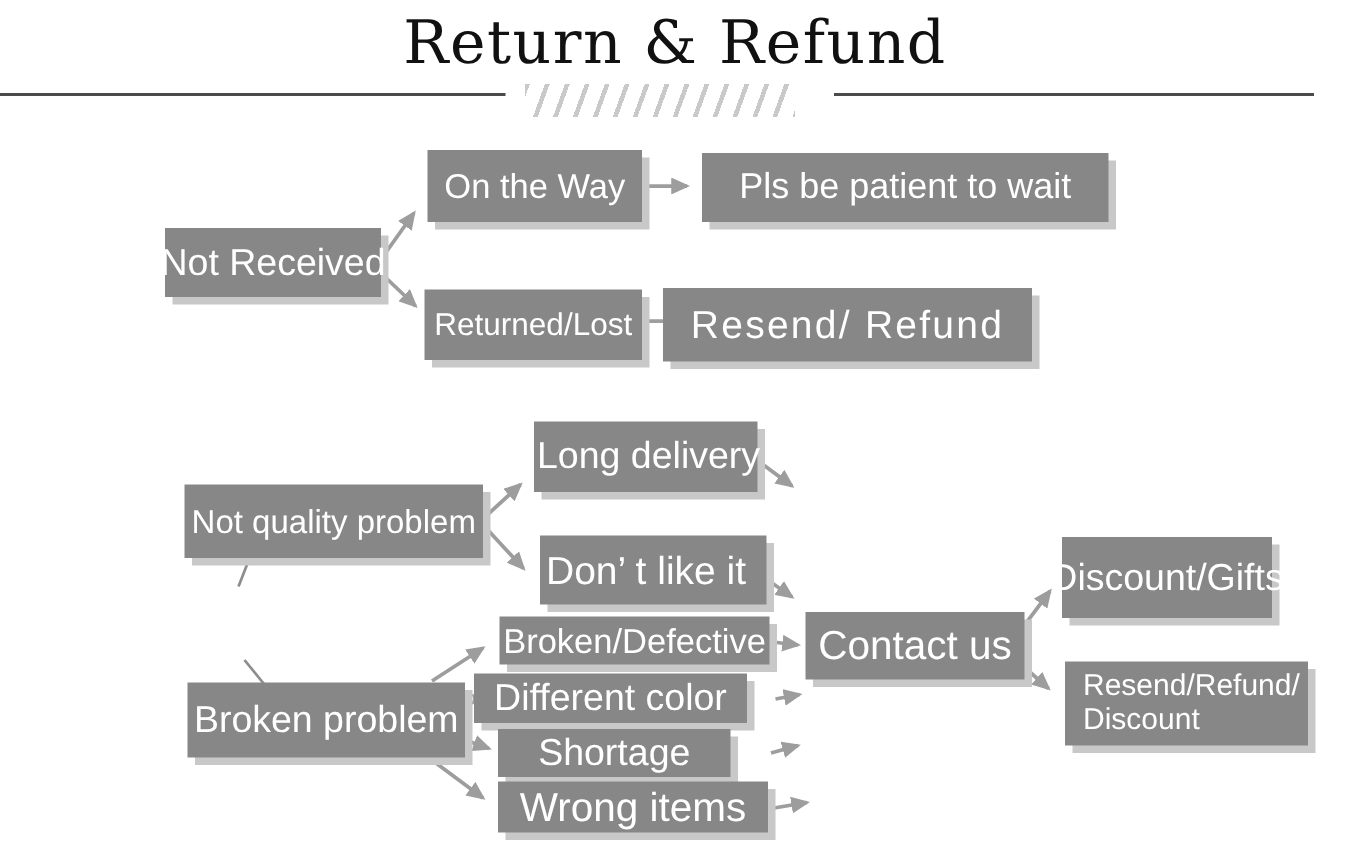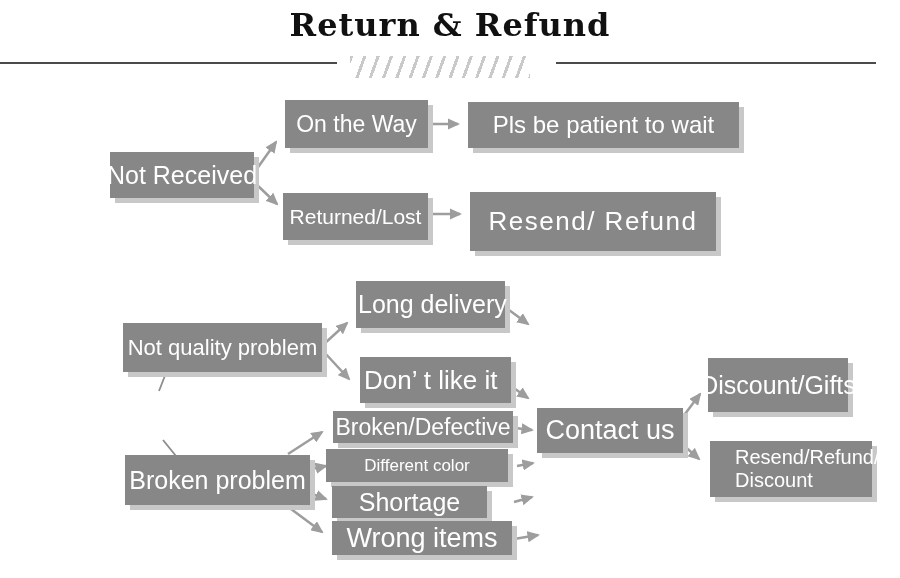--- a/index.html
+++ b/index.html
@@ -7,22 +7,22 @@
     position:relative;
     width:900px;height:578px;
     background:#ffffff;
     overflow:hidden;
     font-family:"Liberation Sans",sans-serif;
   }
   .title{
     position:absolute;left:0;top:6px;width:900px;
     text-align:center;
     font-family:"DejaVu Serif","Liberation Serif",serif;
-    font-weight:700;
-    font-size:32px;
+    font-weight:400;
+    font-size:40px;
     color:#111111;
     letter-spacing:1px;
   }
   .rule{
     position:absolute;top:62px;height:2px;background:#4b4b4b;
   }
   .rule-left{left:0;width:337px;}
   .rule-right{left:556px;width:320px;}
   .hatch{
     position:absolute;left:350px;top:56px;width:180px;height:22px;
@@ -35,21 +35,21 @@
     position:absolute;z-index:2;
     background:#878787;
     color:#ffffff;
     display:flex;align-items:center;justify-content:center;
     white-space:nowrap;
     box-shadow:5px 5px 0 0 #c8c8c8;
   }
   .node.left-align{justify-content:flex-start;}
   .node.two-line{
     flex-direction:column;align-items:flex-start;justify-content:center;
-    line-height:1.15;padding-left:25px;box-sizing:border-box;
+    line-height:1.15;padding-left:12px;box-sizing:border-box;
   }
 </style>
 </head>
 <body>
 
 <div id="stage">
 
   <div class="title">Return &amp; Refund</div>
   <div class="rule rule-left"></div>
   <div class="hatch"></div>
@@ -84,29 +84,29 @@
     <g stroke="#8d8d8d" stroke-width="1.8" fill="none">
       <line x1="166" y1="373" x2="159" y2="391"></line>
       <line x1="163" y1="440" x2="176" y2="456"></line>
     </g>
   </svg>
 
   <div class="node" style="left:110px;top:152px;width:144px;height:46px;font-size:25px;">Not Received</div>
   <div class="node" style="left:285px;top:100px;width:143px;height:48px;font-size:23px;">On the Way</div>
   <div class="node" style="left:468px;top:102px;width:271px;height:46px;font-size:24px;">Pls be patient to wait</div>
   <div class="node" style="left:283px;top:193px;width:145px;height:47px;font-size:21px;">Returned/Lost</div>
-  <div class="node" style="left:470px;top:192px;width:246px;height:59px;font-size:26px;letter-spacing:1.5px;">Resend/ Refund</div>
+  <div class="node" style="left:442px;top:192px;width:246px;height:49px;font-size:26px;letter-spacing:1.5px;">Resend/ Refund</div>
 
   <div class="node" style="left:123px;top:323px;width:199px;height:49px;font-size:22px;">Not quality problem</div>
   <div class="node left-align" style="left:356px;top:281px;width:147px;height:47px;font-size:25px;padding-left:2px;">Long delivery</div>
   <div class="node left-align" style="left:360px;top:357px;width:147px;height:46px;font-size:26px;padding-left:4px;">Don’ t like it</div>
   <div class="node" style="left:125px;top:455px;width:185px;height:50px;font-size:25px;">Broken problem</div>
 
   <div class="node" style="left:333px;top:411px;width:180px;height:32px;font-size:23px;">Broken/Defective</div>
-  <div class="node" style="left:326px;top:449px;width:182px;height:33px;font-size:17px;text-align:center;">Different color</div>
+  <div class="node" style="left:316px;top:449px;width:182px;height:33px;font-size:25px;text-align:center;">Different color</div>
   <div class="node" style="left:332px;top:486px;width:155px;height:32px;font-size:25px;">Shortage</div>
   <div class="node" style="left:332px;top:521px;width:180px;height:34px;font-size:27px;">Wrong items</div>
 
   <div class="node" style="left:537px;top:408px;width:146px;height:45px;font-size:27px;">Contact us</div>
   <div class="node" style="left:708px;top:358px;width:140px;height:54px;font-size:25px;">Discount/Gifts</div>
   <div class="node two-line" style="left:710px;top:441px;width:162px;height:56px;font-size:20px;">
     <span>Resend/Refund/</span>
     <span>Discount</span>
   </div>
 

